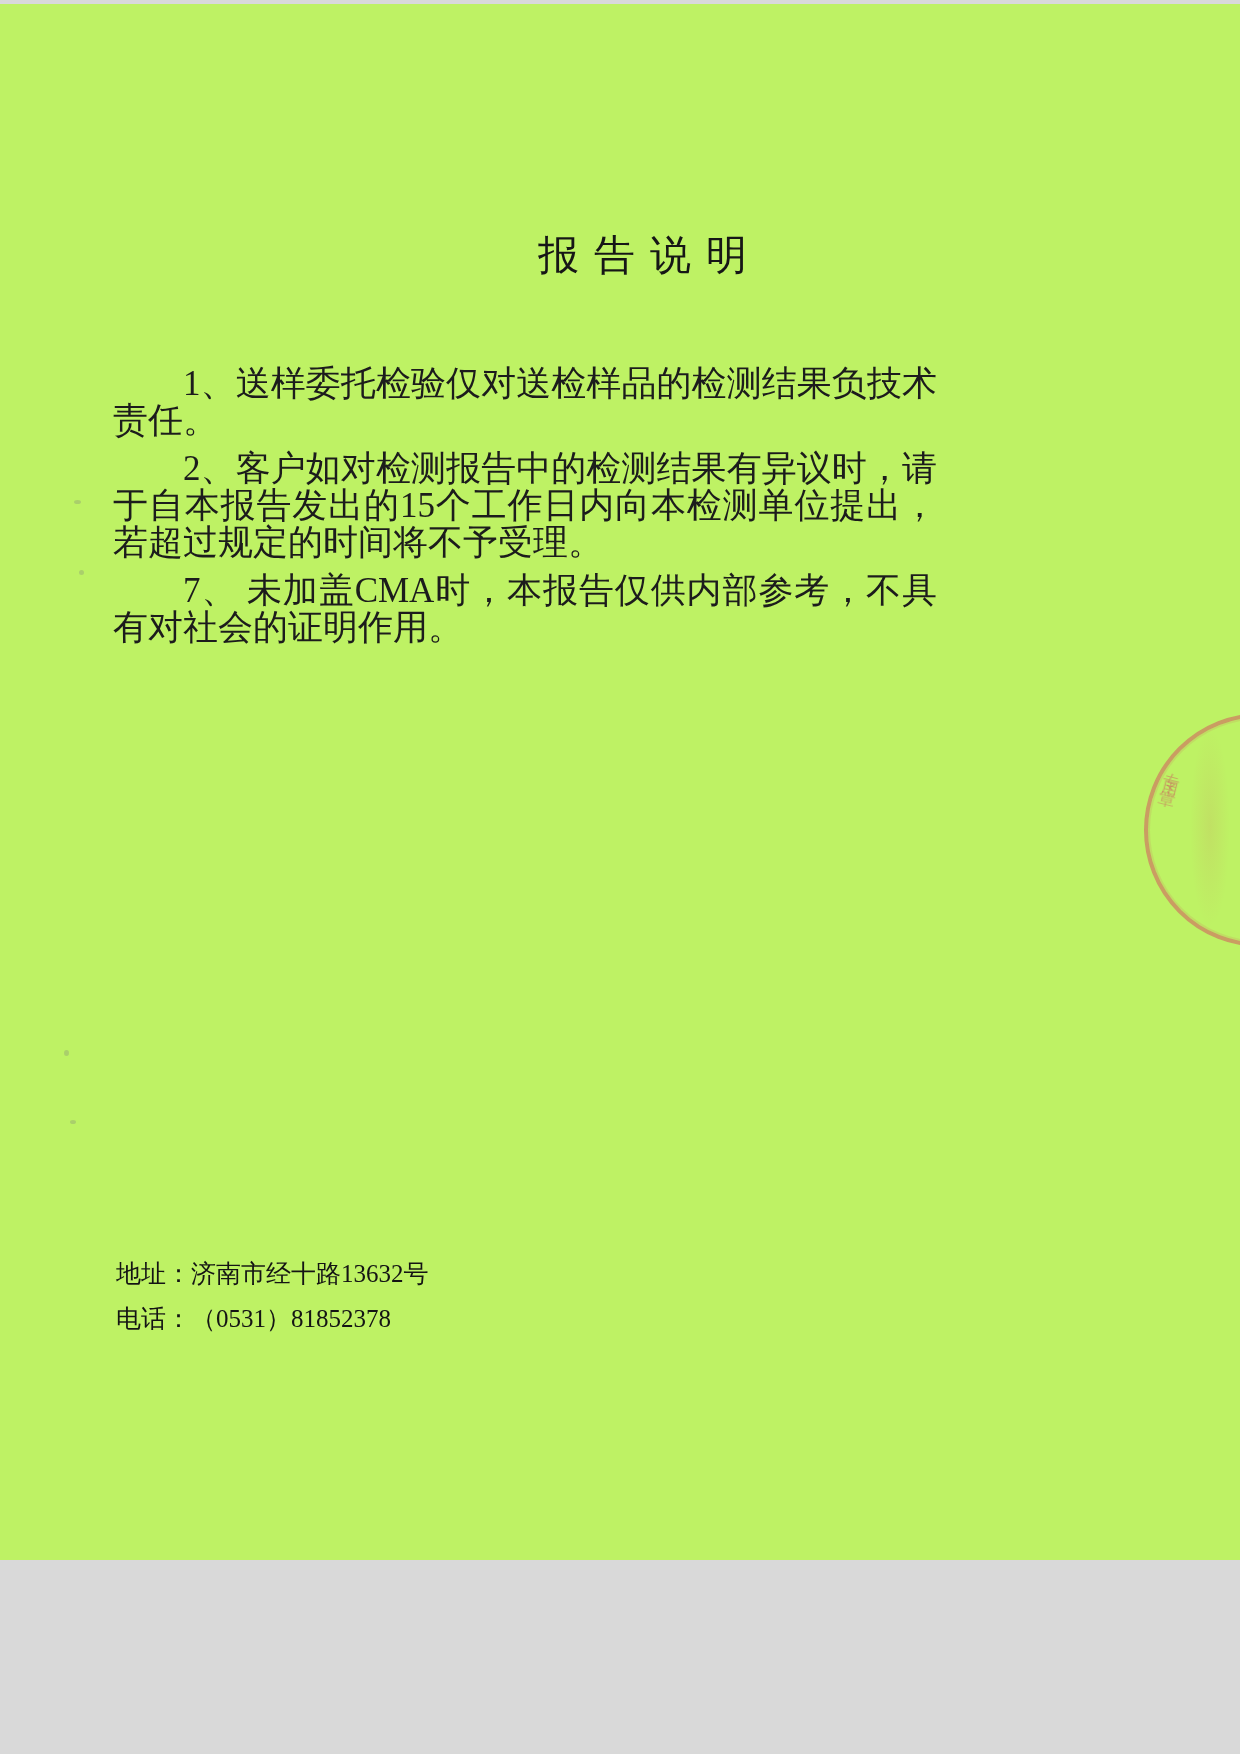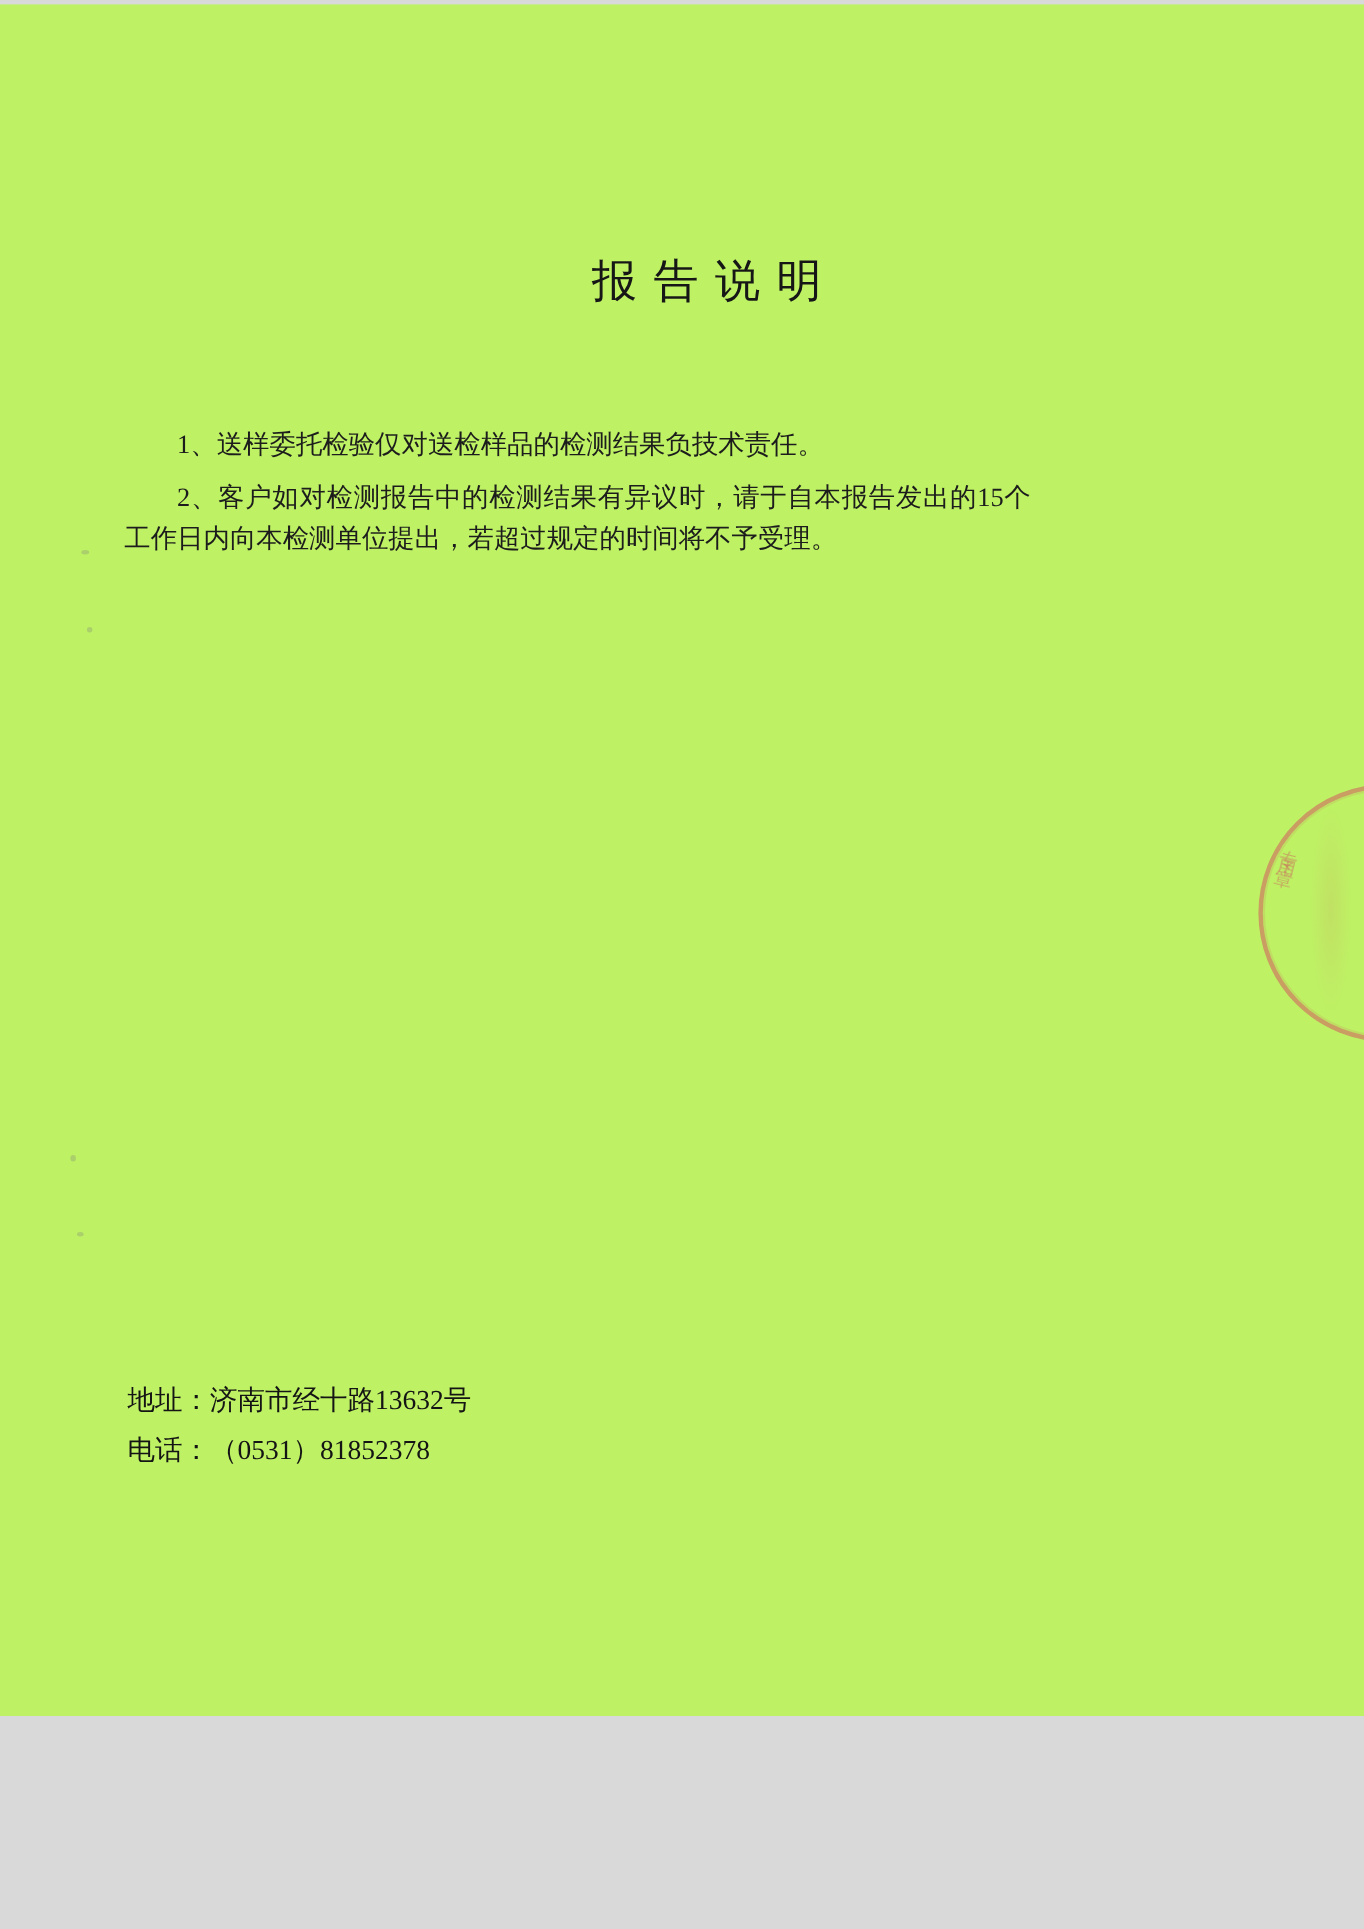--- a/index.html
+++ b/index.html
@@ -24,23 +24,23 @@
     font-size: 41px;
     font-weight: 500;
     letter-spacing: 15px;
     color: #161616;
   }
 
   
   .notes {
     position: absolute;
     left: 113px;
-    top: 383px;
+    top: 361px;
     width: 824px;
-    font-size: 24px;
+    font-size: 35px;
     line-height: 37px;
     text-align: justify;
     color: #1c1c1c;
   }
   .notes p {
     margin: 11px 0 0 0;
     padding: 0;
     text-indent: 2em;
   }
   .notes p:first-child { margin-top: 0; }
@@ -111,20 +111,21 @@
 </head>
 <body>
 
 <div class="page">
 
   <div class="title">报告说明</div>
 
   <div class="notes">
     <p>1、送样委托检验仅对送检样品的检测结果负技术责任。</p>
     <p>2、客户如对检测报告中的检测结果有异议时，请于自本报告发出的15个工作日内向本检测单位提出，若超过规定的时间将不予受理。</p>
+    <p>7、 未加盖CMA时，本报告仅供内部参考，不具有对社会的证明作用。</p>
   </div>
 
   <div class="footer">
     <div class="footer-line">
       <span>地址：</span><span>济南市经十路13632号</span>
     </div>
     <div class="footer-line">
       <span>电话：</span><span>（0531）81852378</span>
     </div>
   </div>

